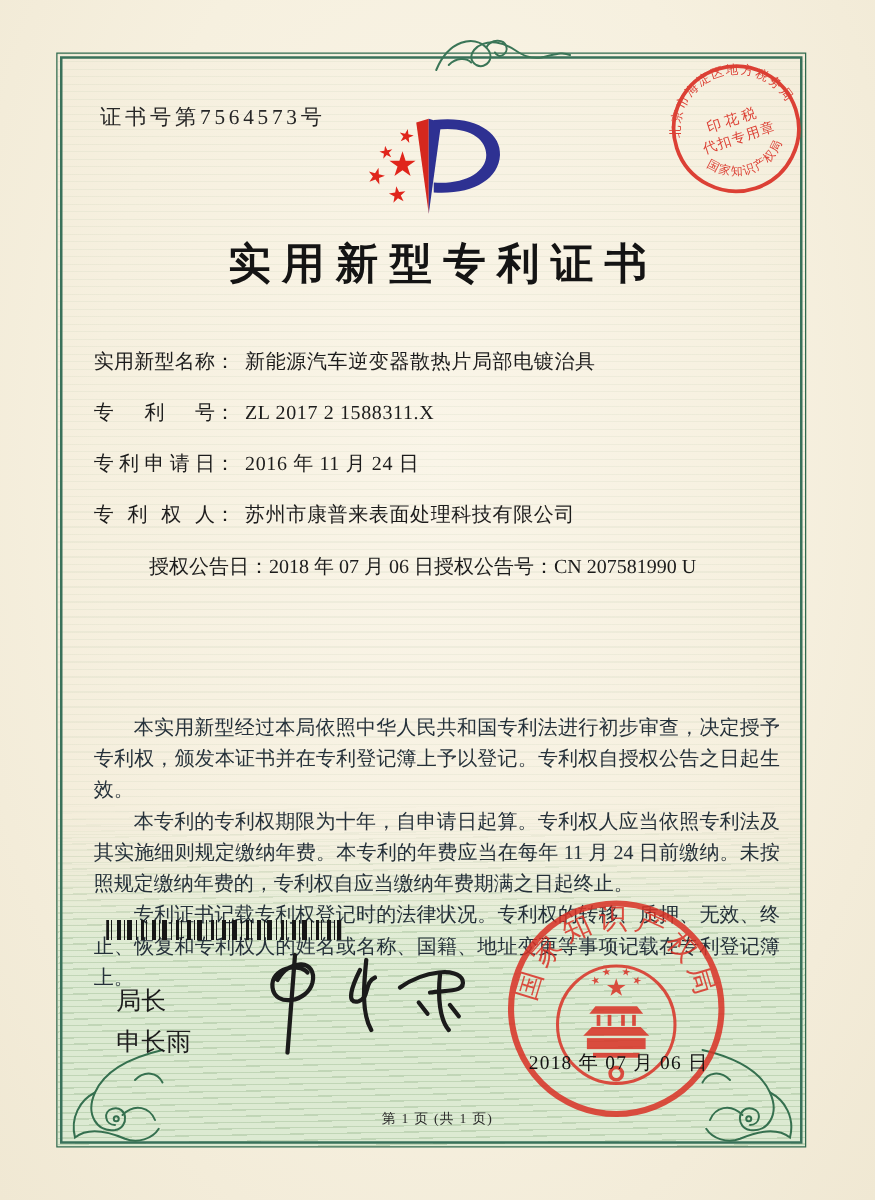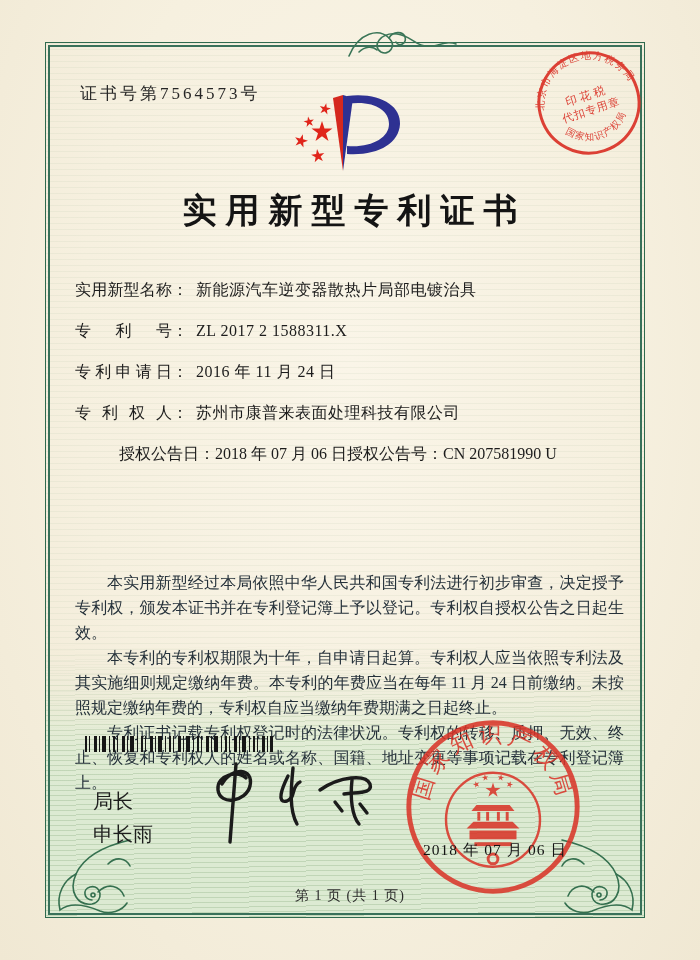--- a/index.html
+++ b/index.html
@@ -73,21 +73,21 @@
   }
   .director{position:absolute;left:93px;top:785px;z-index:2;color:#1d1d1d;font-size:20px;line-height:33px;}
   .signature{position:absolute;left:192px;top:760px;z-index:2;}
   .seal{position:absolute;left:400px;top:714px;z-index:2;opacity:0.93;}
   .seal-date{
     position:absolute;left:423px;top:840px;z-index:3;
     font-size:15.5px;color:#141414;letter-spacing:1px;white-space:nowrap;
   }
   .footer{
     position:absolute;left:0;top:887px;width:100%;text-align:center;z-index:2;
-    font-size:14px;color:#2a2a2a;letter-spacing:1px;
+    font-size:11px;color:#2a2a2a;letter-spacing:1px;
   }
   .red{fill:#da3227;}
   .stroke-red{stroke:#da3227;fill:none;}
 </style>
 </head>
 <body>
 
 <div class="page">
 
   <div class="waves"></div>

